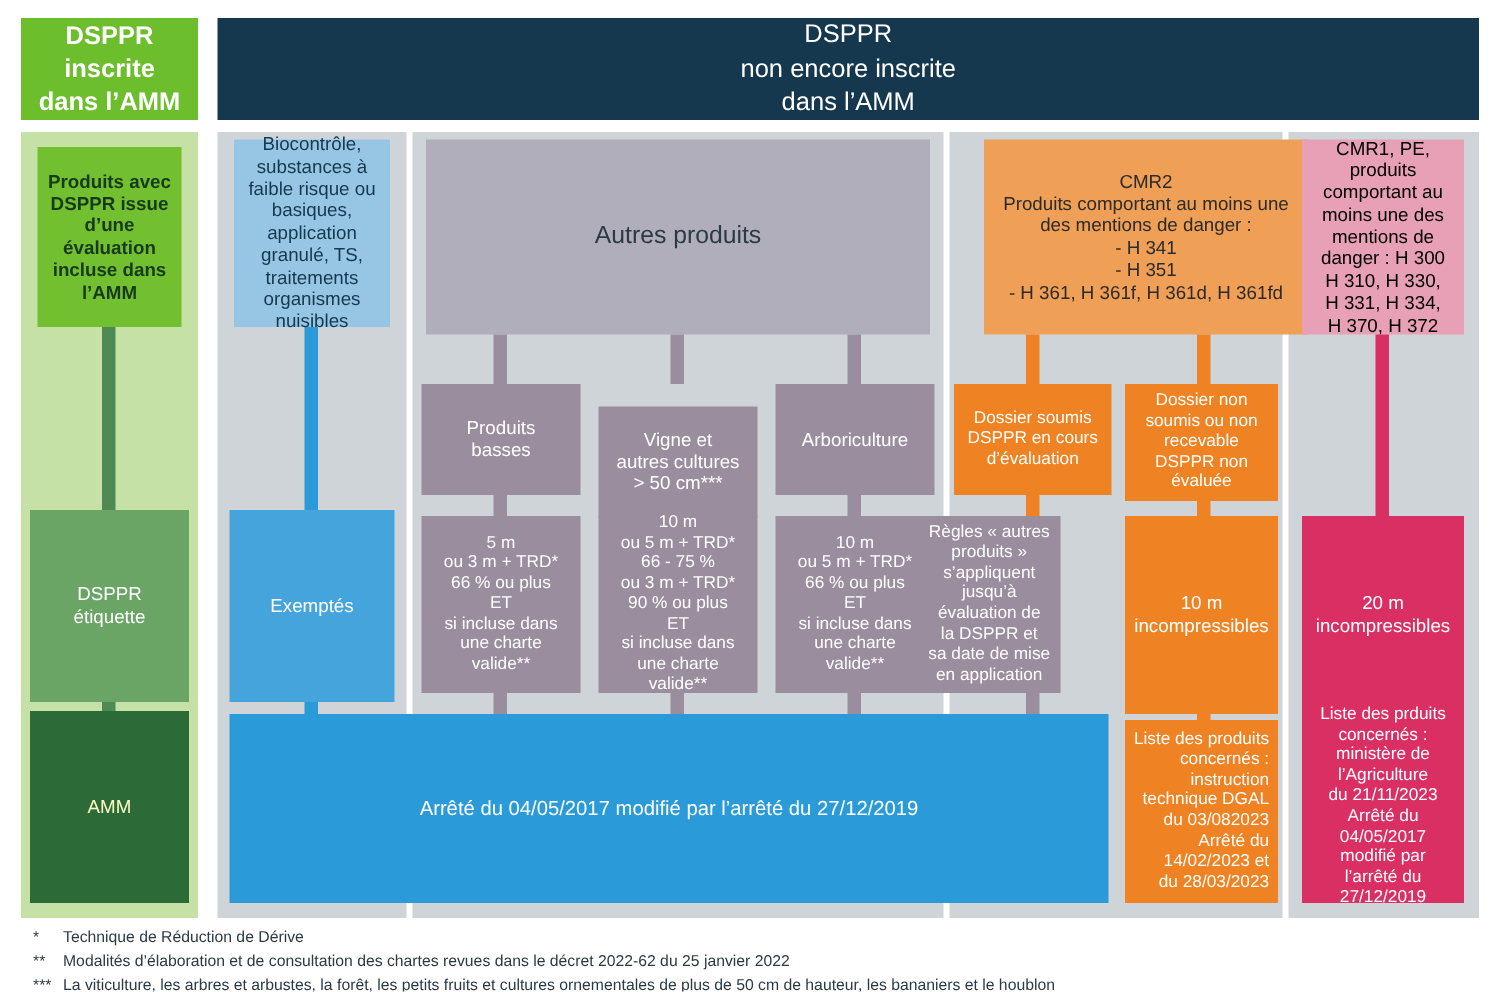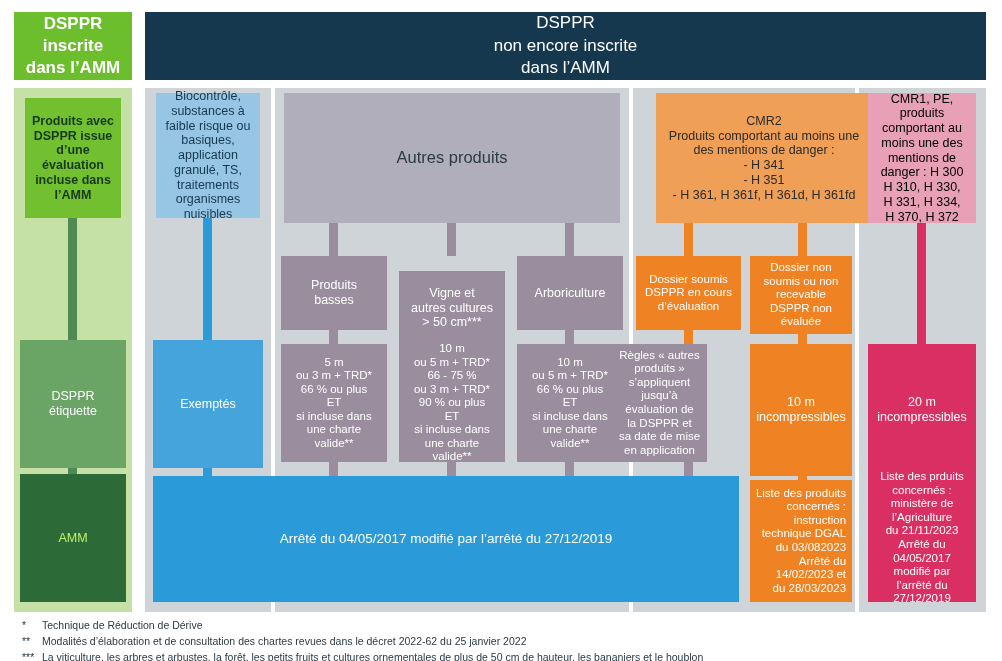--- a/index.html
+++ b/index.html
@@ -35,21 +35,21 @@
   }
 
   
   .panel{position:absolute;box-sizing:border-box;}
   .panel-green{background:#c5e1a5;}
   .panel-gray{background:#ced4d8;}
 
   
   .c-green-bright{background:#72bf2f;color:#173a1c;font-weight:bold;}
   .c-green-mid{background:#6aa566;color:#ffffff;}
-  .c-green-dark{background:#2c6b38;color:#bef264;}
+  .c-green-dark{background:#2c6b38;color:#fef9c3;}
   .c-blue-light{background:#97c6e4;color:#16384f;}
   .c-blue-mid{background:#46a4dd;color:#ffffff;}
   .c-blue-strong{background:#2a9bd8;color:#ffffff;}
   .c-purple-light{background:#b0aeba;color:#2b3a45;}
   .c-purple-dark{background:#9a8e9e;color:#ffffff;}
   .c-orange-light{background:#ef9f56;color:#2b2b2b;}
   .c-orange{background:#ef8222;color:#ffffff;}
   .c-pink-light{background:#e8a0b6;color:#000000;}
   .c-pink{background:#da2f63;color:#ffffff;}
 

